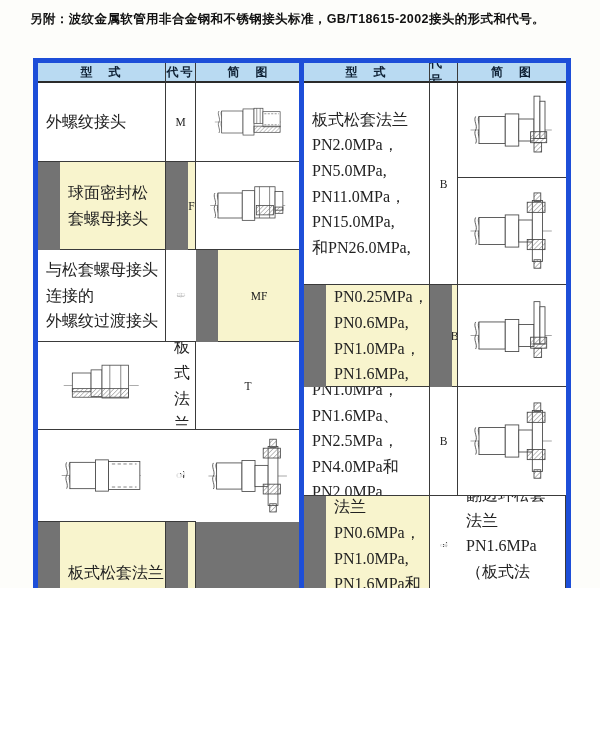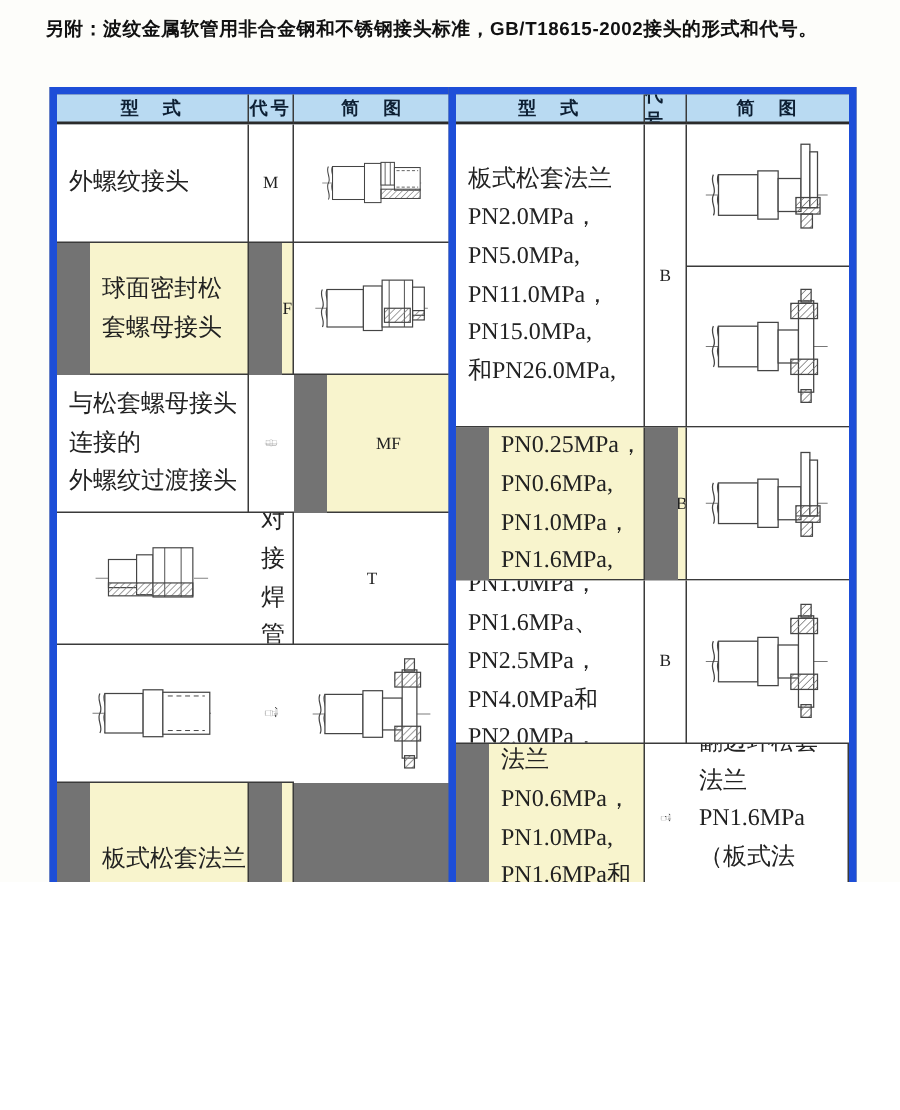--- a/index.html
+++ b/index.html
@@ -119,21 +119,21 @@
           <line x1="3" y1="48" x2="101" y2="48" stroke="#666" stroke-width="0.7" stroke-dasharray="12 3 3 3"></line>
           <rect x="14" y="32" width="24" height="24" fill="#fff" stroke="#444" stroke-width="1"></rect>
           <rect x="38" y="28" width="14" height="34" fill="#fff" stroke="#444" stroke-width="1"></rect>
           <rect x="52" y="22" width="34" height="42" fill="#fff" stroke="#444" stroke-width="1"></rect>
           <line x1="62" y1="22" x2="62" y2="64" stroke="#444" stroke-width="0.8"></line>
           <line x1="76" y1="22" x2="76" y2="64" stroke="#444" stroke-width="0.8"></line>
           <rect x="14" y="52" width="72" height="11" fill="url(#hx3)" stroke="#444" stroke-width="1"></rect>
         </svg>
       </div>
 
-    <div class="c t">对接焊管</div>
+    <div class="c t">板式法兰</div>
     <div class="c k">T</div>
     <div class="c d rn">
         <svg viewBox="0 0 104 96" preserveAspectRatio="xMidYMid meet">
           <defs>
             <pattern id="hx4" width="4" height="4" patternUnits="userSpaceOnUse" patternTransform="rotate(45)">
               <line x1="0" y1="0" x2="0" y2="4" stroke="#777" stroke-width="1.2"></line>
             </pattern>
           </defs>
           <line x1="3" y1="48" x2="101" y2="48" stroke="#666" stroke-width="0.7" stroke-dasharray="12 3 3 3"></line>
           <path d="M13 32 c-3 5 3 11 0 16 c-3 5 3 11 0 16" fill="none" stroke="#444"></path>

